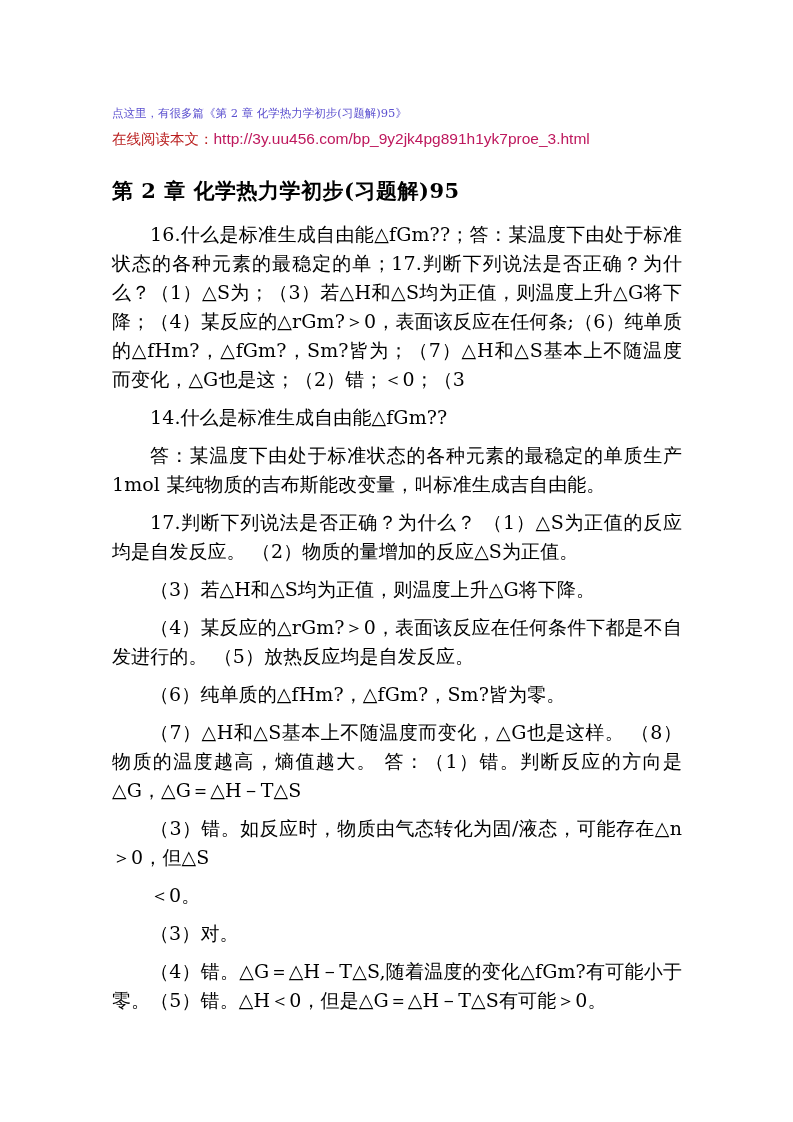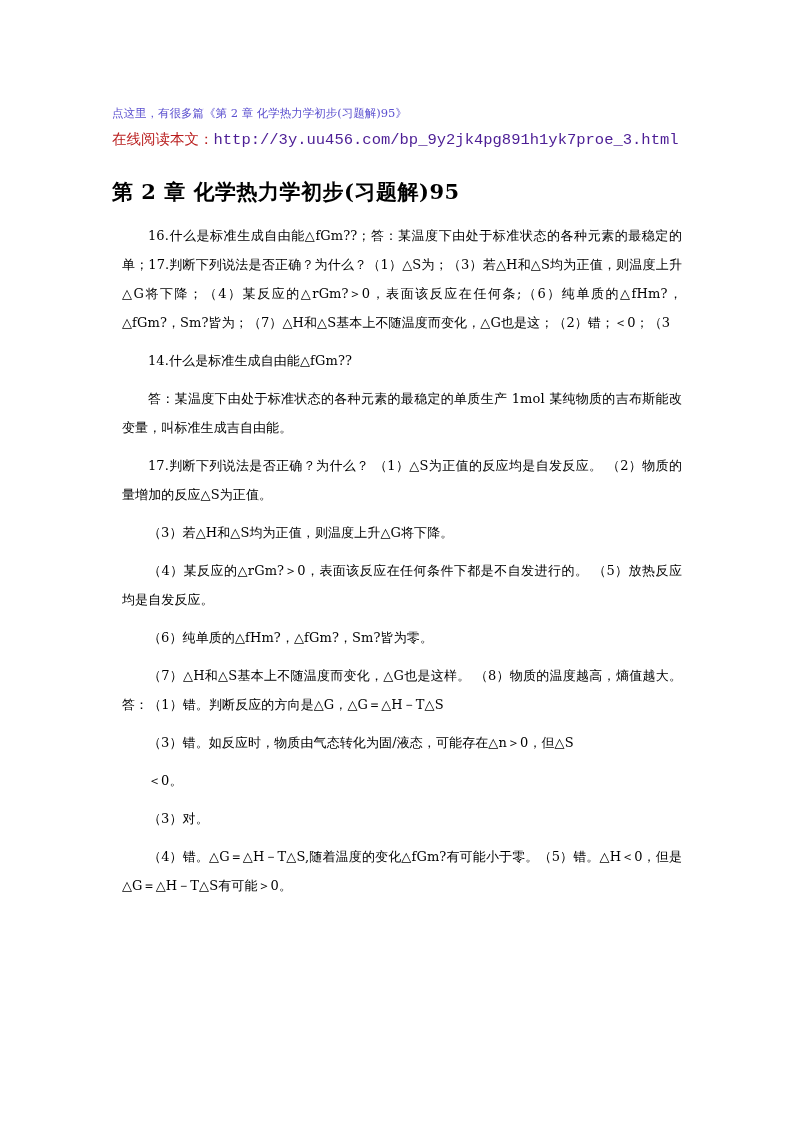--- a/index.html
+++ b/index.html
@@ -41,42 +41,42 @@
     font-size: 15px;
     line-height: 22px;
     margin-top: 6px;
     white-space: nowrap;
   }
   .hdr-label {
     color: #b91c1c;
     font-size: 14.5px;
   }
   .hdr-url {
-    color: #4c1d95;
+    color: #be185d;
     font-size: 15.5px;
-    font-family: Liberation Mono, monospace;
+    font-family: Liberation Sans, sans-serif;
   }
 
   
   .doc-title {
     margin-top: 26px;
     font-size: 21px;
     font-weight: bold;
     line-height: 30px;
     font-family: "DejaVu Serif", "Liberation Serif", serif;
     letter-spacing: 0.5px;
   }
 
   
   .para {
-    font-size: 13px;
+    font-size: 19px;
     line-height: 29px;
     text-align: justify;
     text-justify: inter-ideograph;
-    margin: 9px 0 0 10px;
+    margin: 9px 0 0 0;
     text-indent: 2em;
     letter-spacing: 0.1px;
   }
   .para:first-of-type {
     margin-top: 14px;
   }
 </style>
 </head>
 <body>
 

